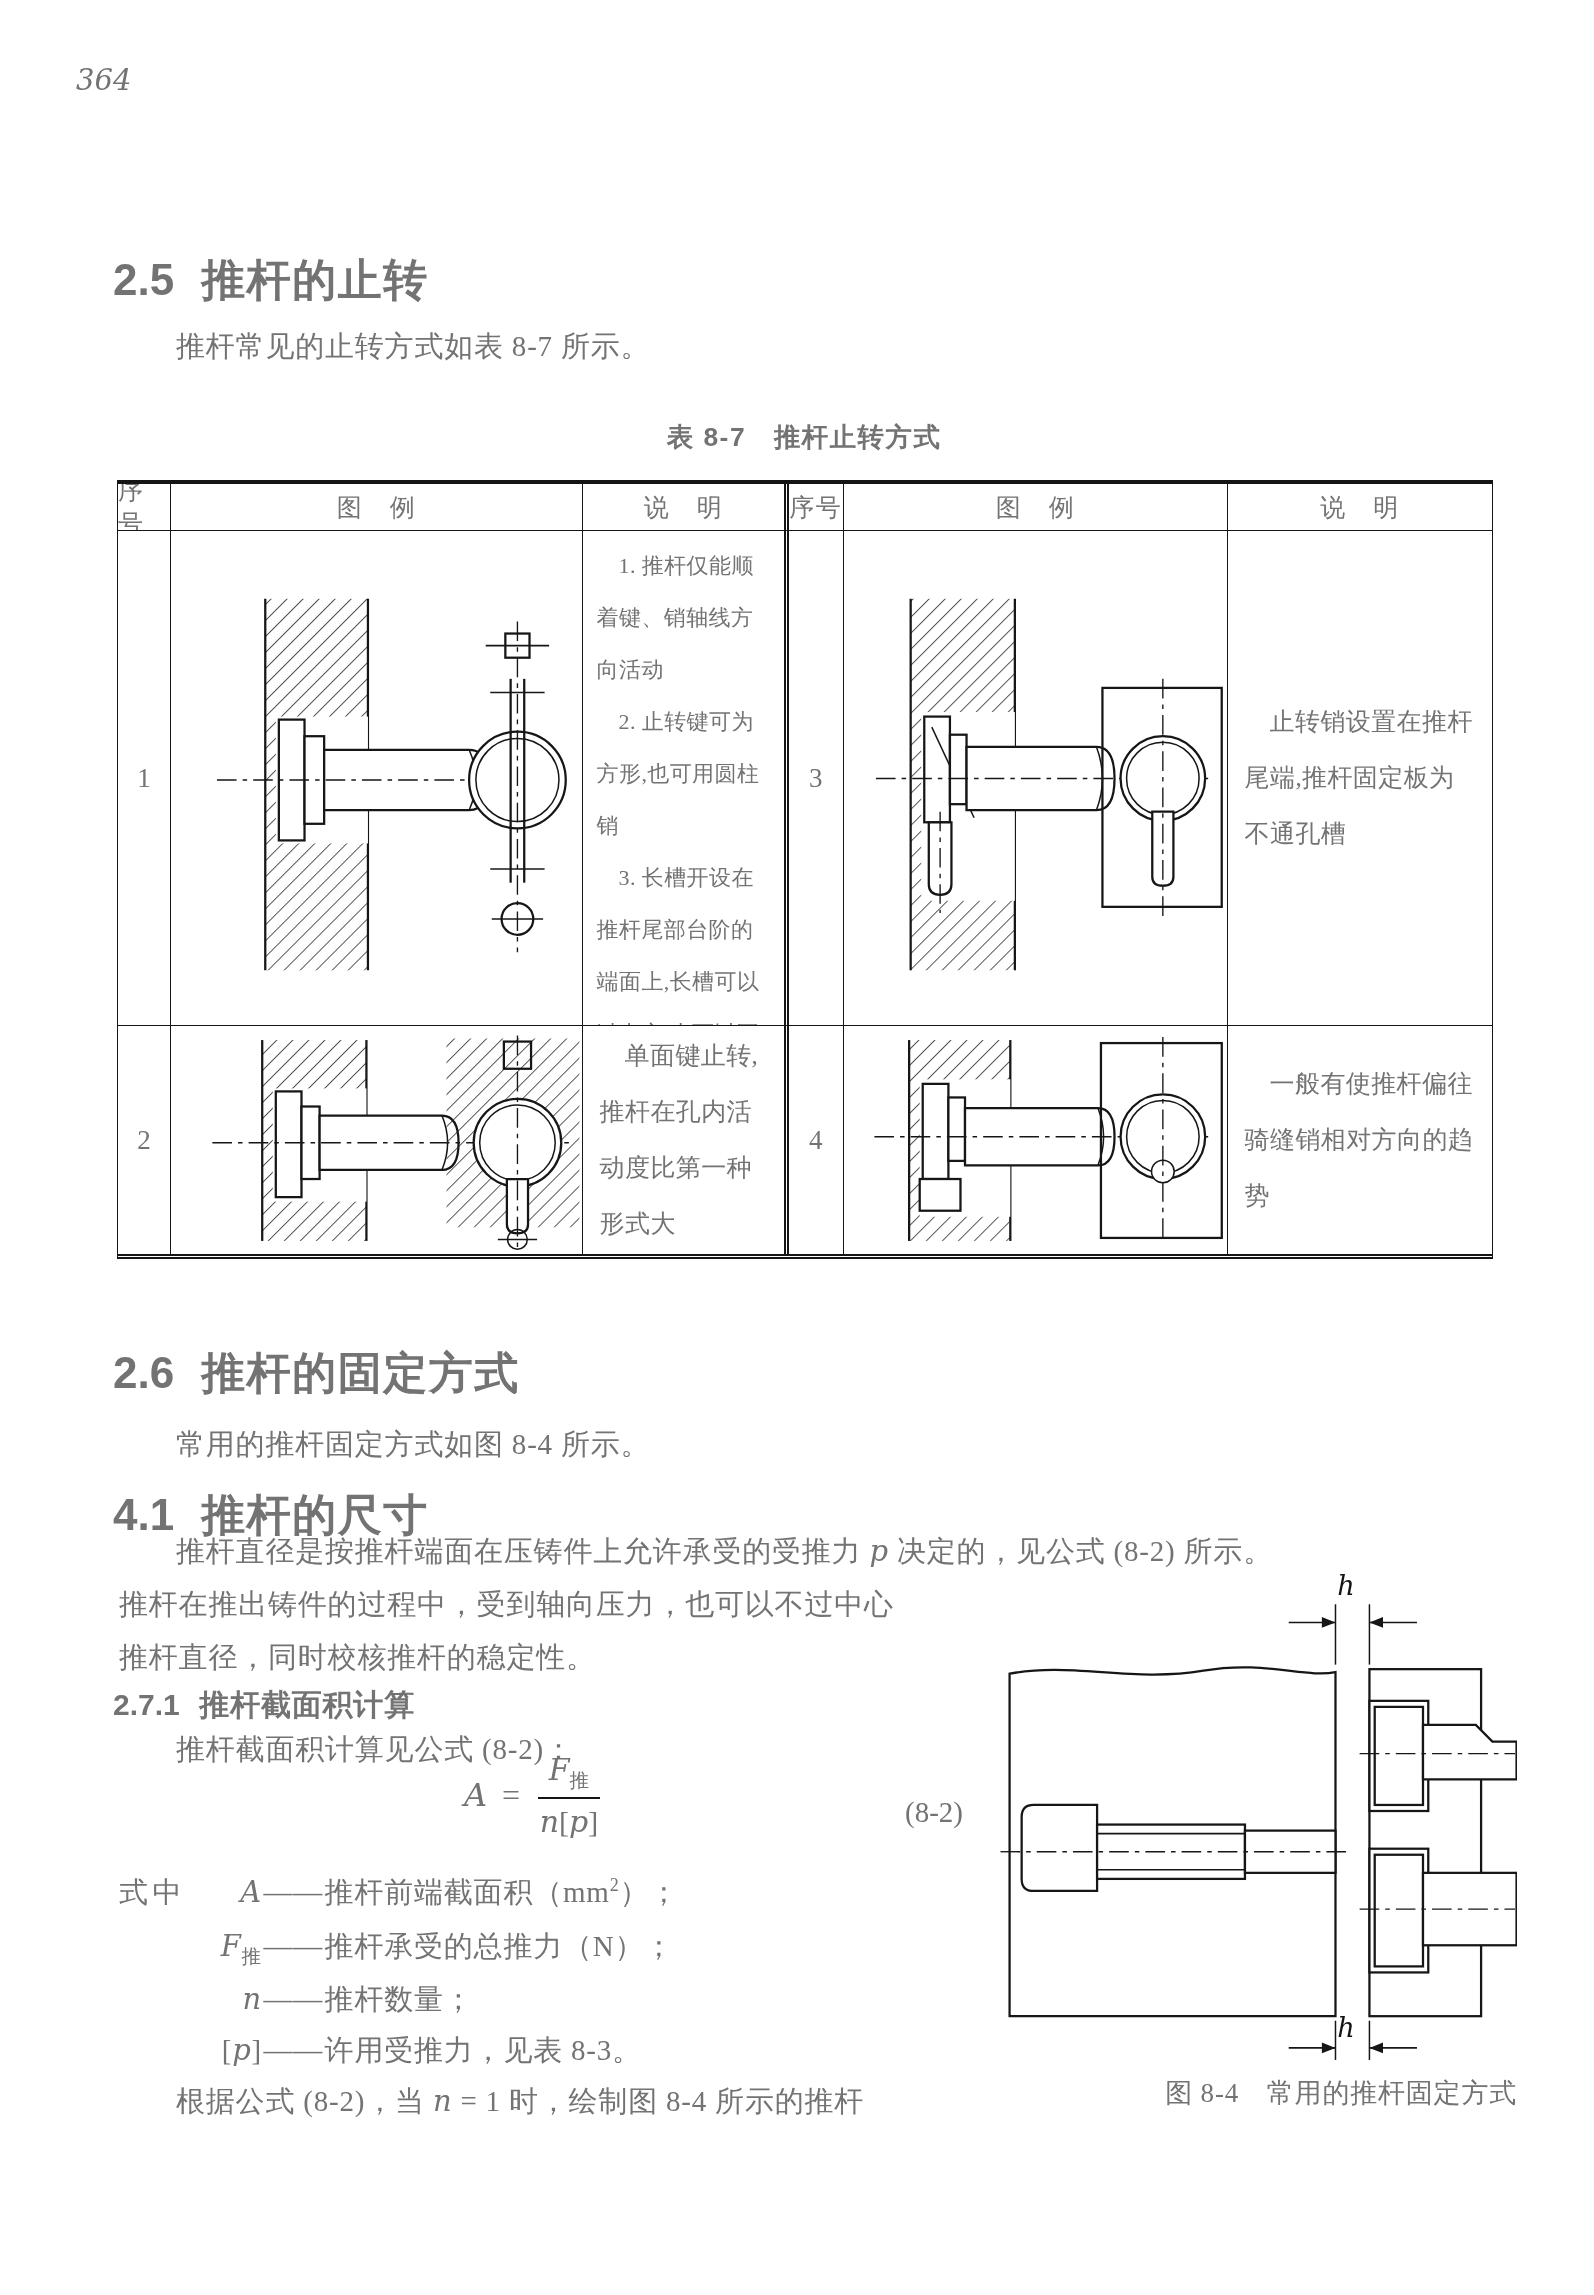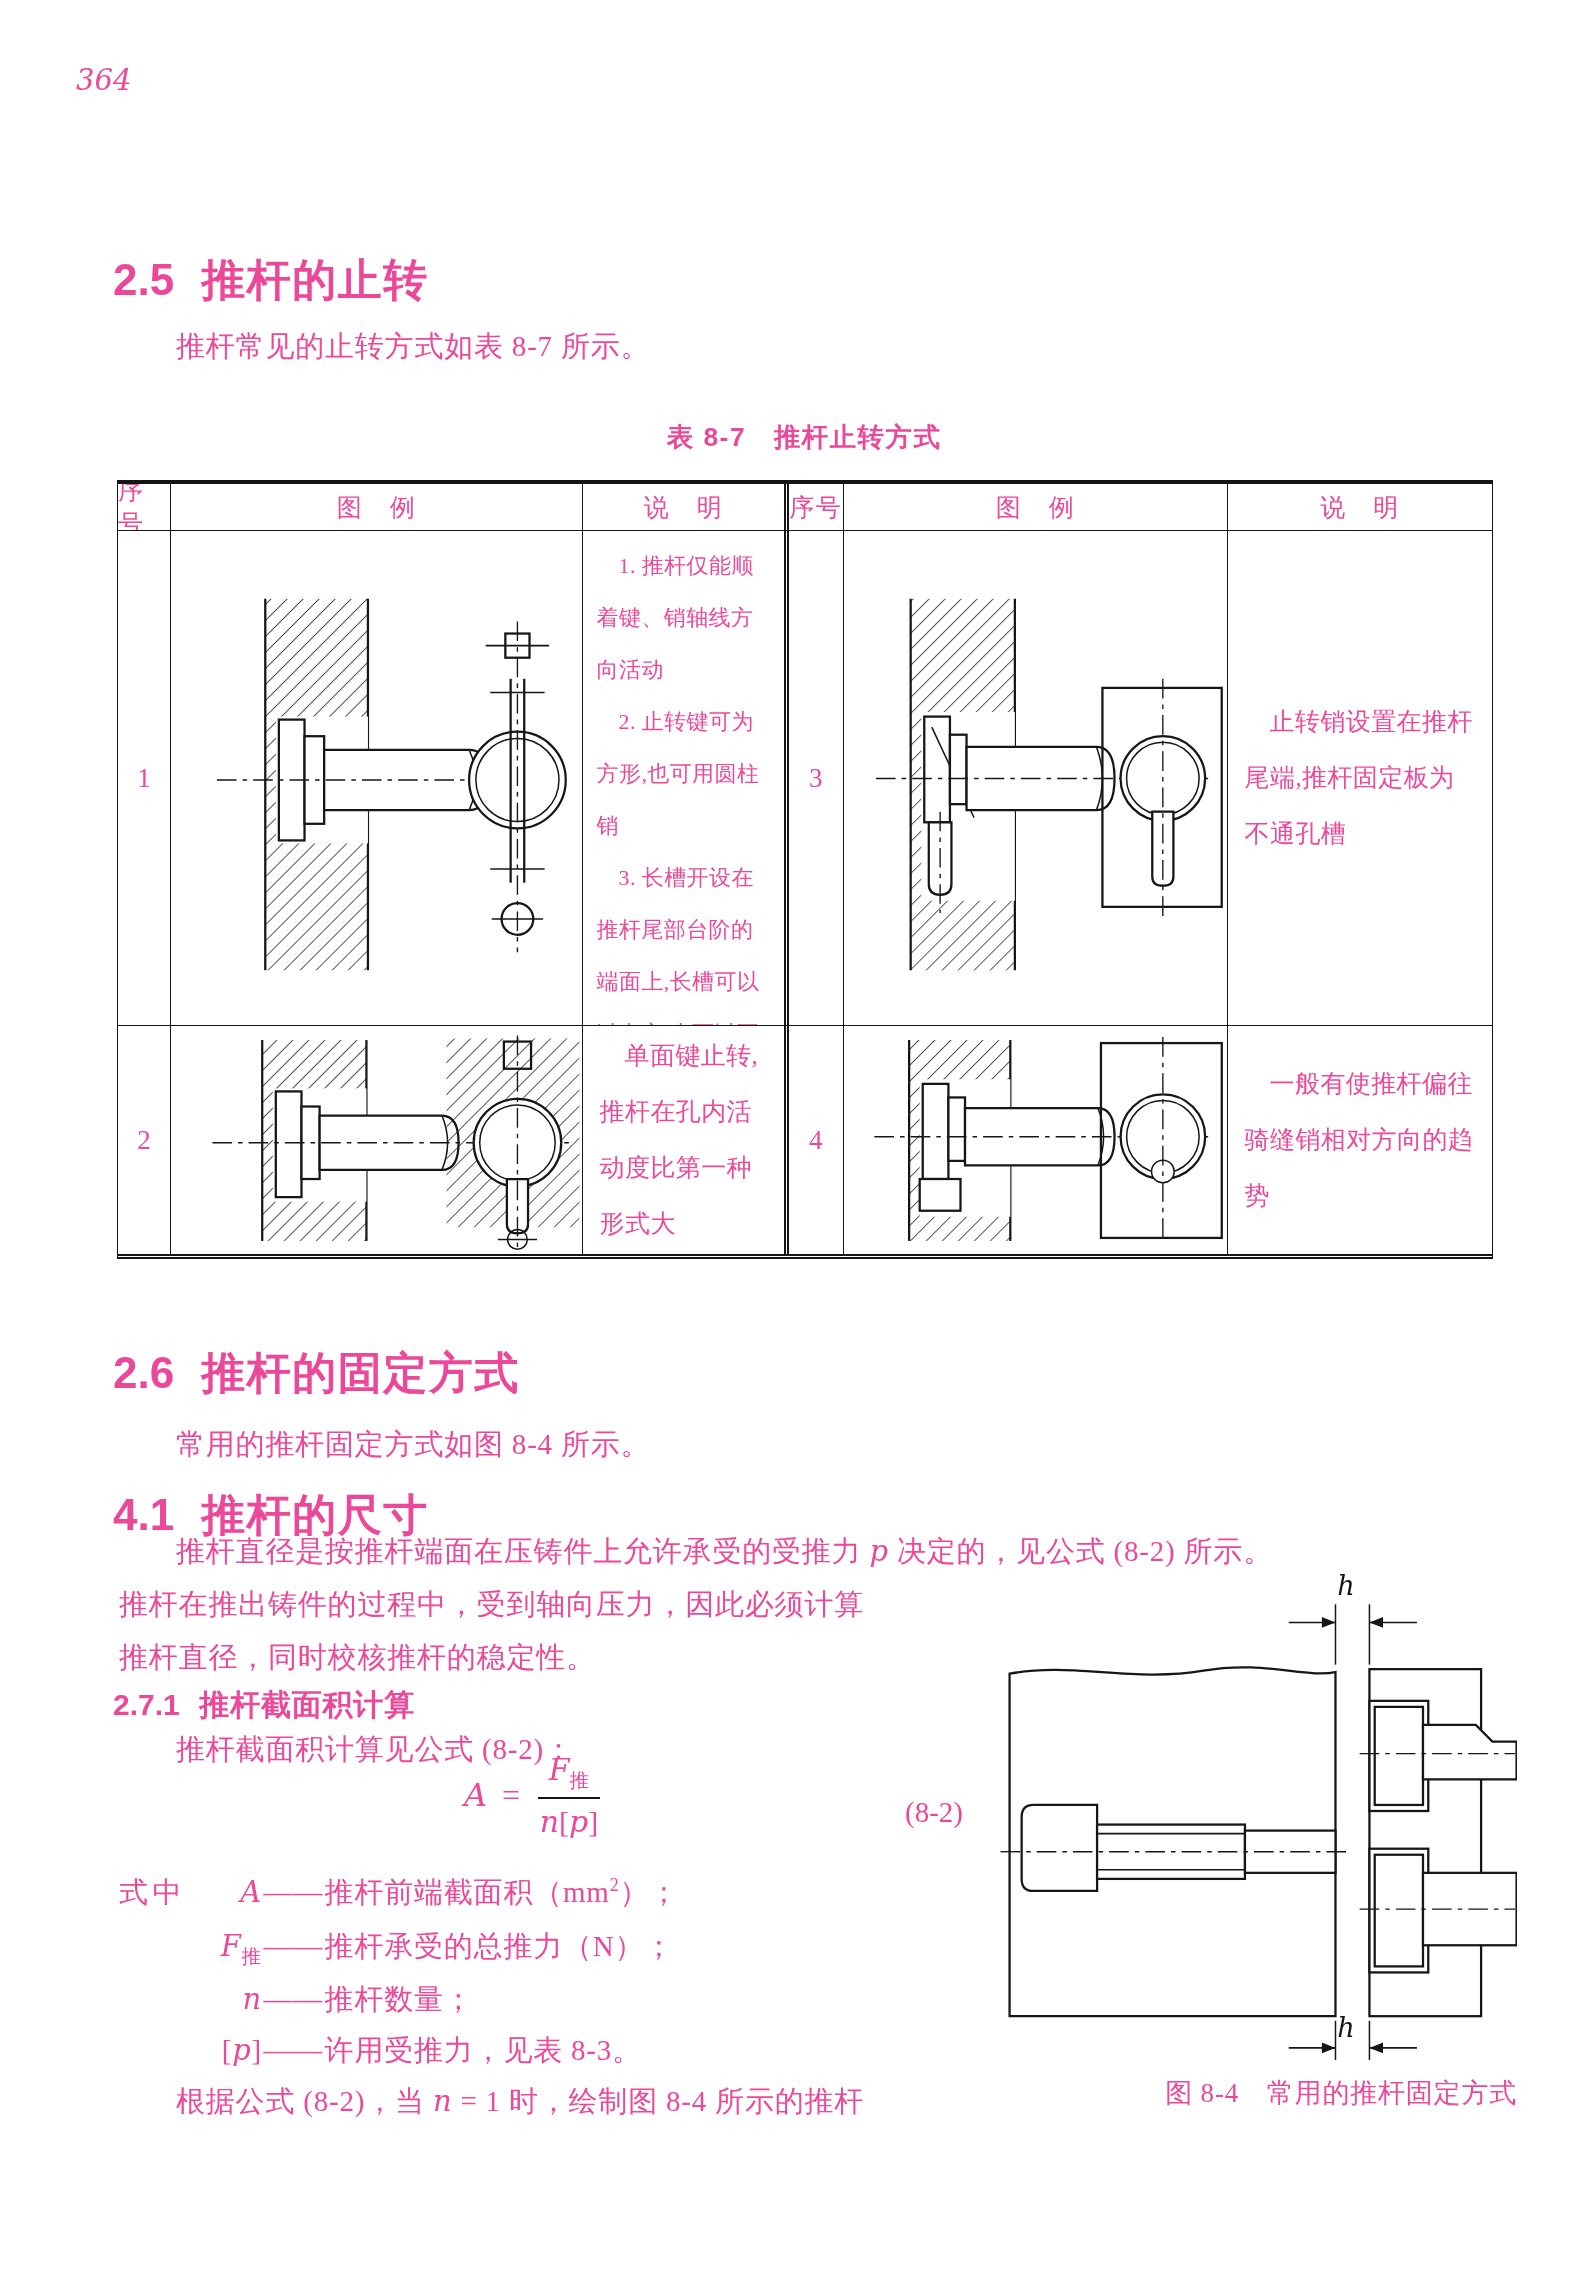--- a/index.html
+++ b/index.html
@@ -1,18 +1,18 @@
 <!DOCTYPE html>
 <html style="font-size:12px"><head>
 <meta charset="utf-8">
 <style>
   html,body{margin:0;padding:0;background:#8a8a8a;}
   .page{
     position:relative;width:1595px;height:2295px;background:#ffffff;
-    font-family:"Liberation Serif",serif;color:#ec4899;overflow:hidden;
+    font-family:"Liberation Serif",serif;color:#737373;overflow:hidden;
   }
   .pageno{position:absolute;left:76px;top:63px;font-size:29px;font-style:italic;font-family:"DejaVu Serif",serif;}
   .h2{position:absolute;left:113px;font-size:44px;font-weight:bold;font-family:"Liberation Sans",sans-serif;letter-spacing:1.5px;white-space:nowrap;}
   .h2 .hnum{margin-right:27px;letter-spacing:0;}
   .h3{position:absolute;left:113px;font-size:30px;font-weight:bold;font-family:"Liberation Sans",sans-serif;letter-spacing:0.8px;white-space:nowrap;}
   .h3 .hnum{margin-right:19.6px;letter-spacing:0;}
   .body-line{position:absolute;font-size:29px;line-height:1.3;white-space:nowrap;letter-spacing:0.8px;}
   .ivar{font-family:"DejaVu Serif",serif;font-style:italic;}
   .tbl-title{position:absolute;left:117px;top:420px;width:1374px;text-align:center;
     font-size:26.4px;font-weight:bold;font-family:"Liberation Sans",sans-serif;letter-spacing:1.5px;}
@@ -206,21 +206,21 @@
     <span class="hnum">2.6</span><span>推杆的固定方式</span>
   </div>
   <div class="body-line" style="left:176px;top:1426px">常用的推杆固定方式如图 8-4 所示。</div>
 
   <div class="h2" style="top:1486px">
     <span class="hnum">4.1</span><span>推杆的尺寸</span>
   </div>
   <div class="body-line" style="left:176px;top:1533px">
     <span>推杆直径是按推杆端面在压铸件上允许承受的受推力 </span><span class="ivar">p</span><span> 决定的，见公式 (8-2) 所示。</span>
   </div>
-  <div class="body-line" style="left:119px;top:1586px">推杆在推出铸件的过程中，受到轴向压力，因此必须计算</div>
+  <div class="body-line" style="left:119px;top:1586px">推杆在推出铸件的过程中，受到轴向压力，也可以不过中心</div>
   <div class="body-line" style="left:119px;top:1639px">推杆直径，同时校核推杆的稳定性。</div>
 
   <div class="h3" style="top:1685px">
     <span class="hnum">2.7.1</span><span>推杆截面积计算</span>
   </div>
   <div class="body-line" style="left:176px;top:1731px">推杆截面积计算见公式 (8-2)：</div>
 
   <div class="formula">
     <span class="ivar">A</span>
     <span class="feq">=</span>

